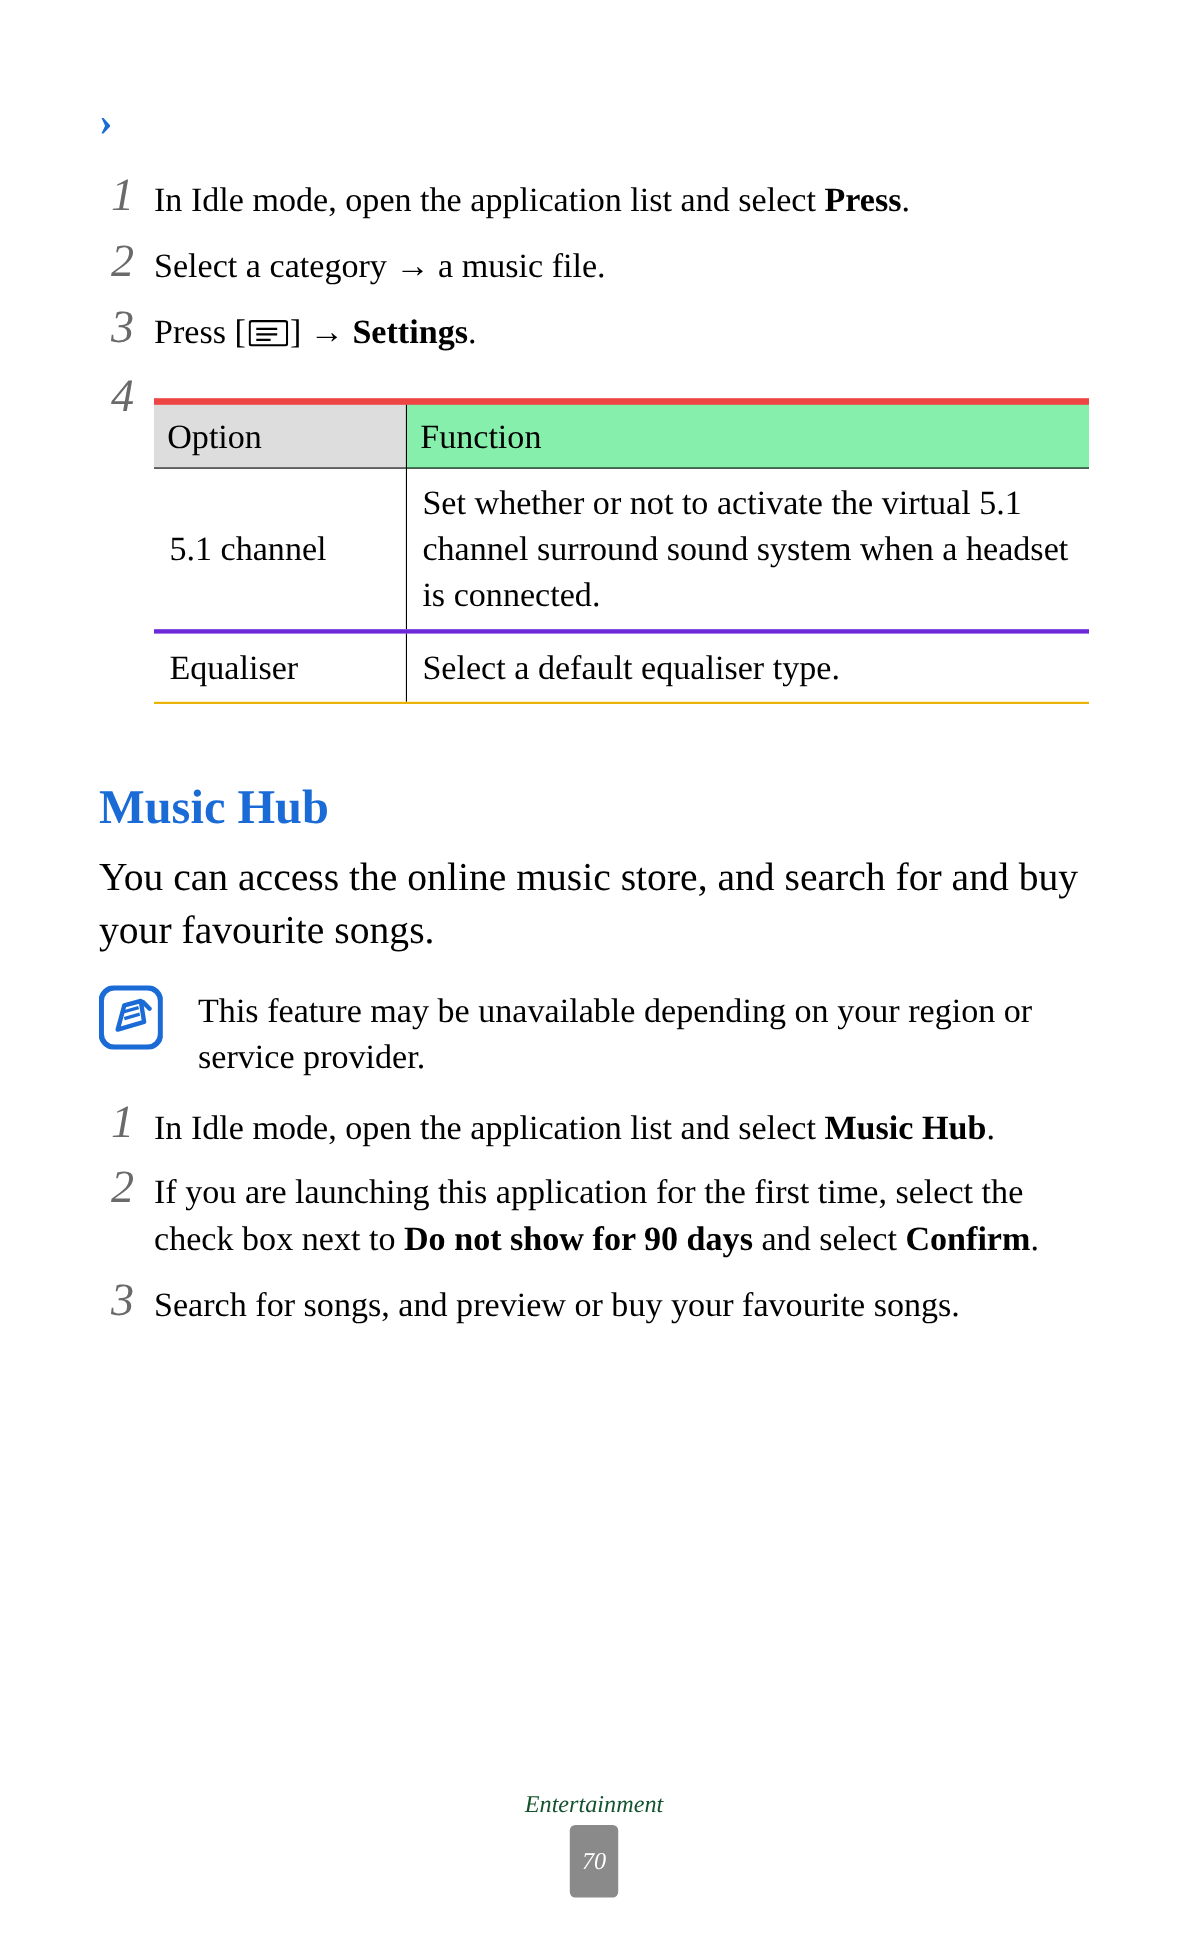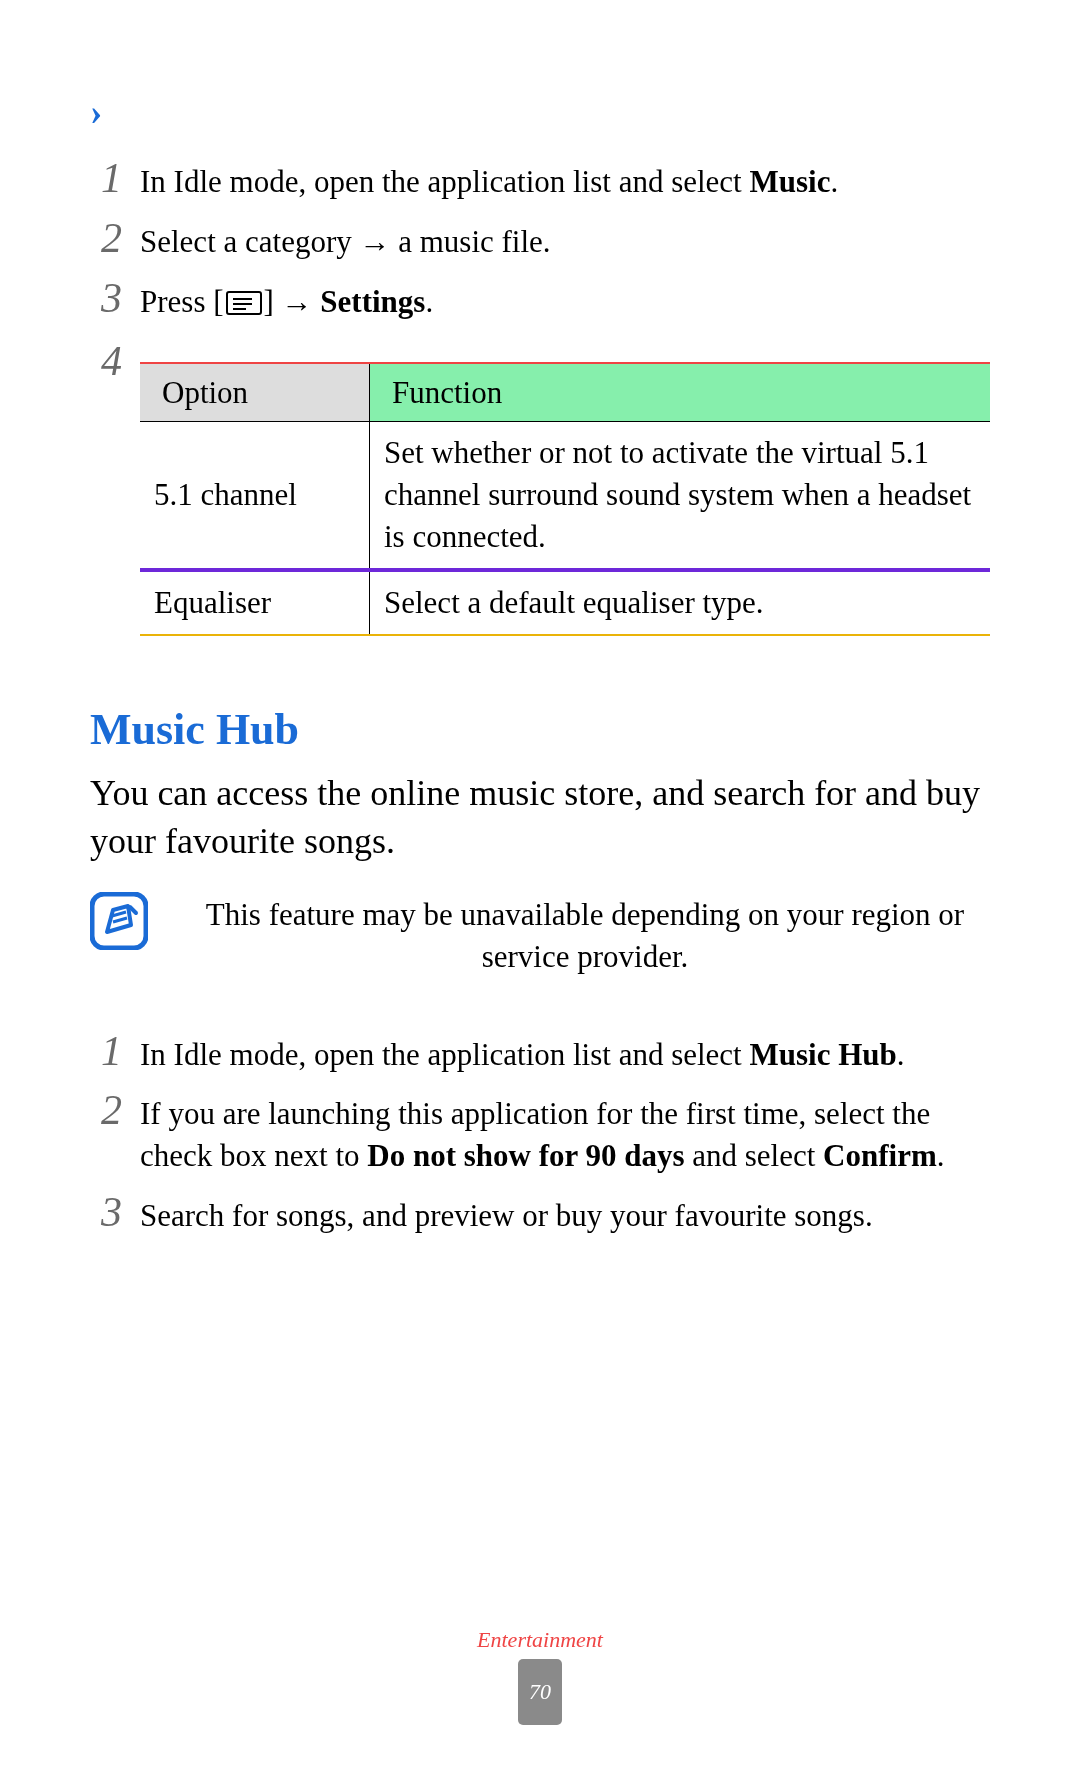--- a/index.html
+++ b/index.html
@@ -65,22 +65,22 @@
     }
     .settings-table {
       border-collapse: collapse;
       width: 100%;
       margin-top: 18px;
       font-size: 31px;
     }
     .settings-table th {
       text-align: left;
       font-weight: normal;
-      padding: 8px 22px;
-      border-top: 2px solid #ef4444;
+      padding: 8px 12px;
+      border-top: 6px solid #ef4444;
       border-bottom: 1px solid #000;
       border-right: 1px solid #000;
     }
     .settings-table th:first-child {
       background: #ddd;
       width: 27%;
     }
     .settings-table th:last-child {
       background: #86efac;
       border-right: none;
@@ -107,22 +107,21 @@
     .body-text {
       font-size: 36px;
       line-height: 1.35;
       color: #000;
       margin-bottom: 26px;
     }
     .note-box {
       display: flex;
       align-items: flex-start;
       gap: 32px;
-      margin-bottom: 52px;
-      text-align: center;
+      margin-bottom: 18px;
     }
     .note-icon {
       width: 58px;
       height: 58px;
       flex-shrink: 0;
     }
     .note-text {
       font-size: 31px;
       line-height: 1.35;
       padding-top: 2px;
@@ -130,21 +129,21 @@
     .footer {
       position: absolute;
       bottom: 46px;
       left: 0;
       right: 0;
       text-align: center;
     }
     .footer-title {
       font-style: italic;
       font-size: 22px;
-      color: #ef4444;
+      color: #14532d;
       margin-bottom: 6px;
     }
     .page-number {
       display: inline-block;
       background: #8a8a8a;
       color: #fff;
       font-size: 22px;
       padding: 20px 11px;
       border-radius: 5px;
       font-style: italic;
@@ -155,21 +154,21 @@
 
 <div>
   <h2 class="section-heading">
     <span class="chevron">›</span>
   </h2>
 
   <ol class="step-list">
     <li class="step-item">
       <span class="step-number">1</span>
       <span class="step-text">
-        <span>In Idle mode, open the application list and select </span><span class="bold">Music</span><span>.</span>
+        <span>In Idle mode, open the application list and select </span><span class="bold">Press</span><span>.</span>
       </span>
     </li>
 
     <li class="step-item">
       <span class="step-number">2</span>
       <span class="step-text">Select a category → a music file.</span>
     </li>
 
     <li class="step-item">
       <span class="step-number">3</span>

